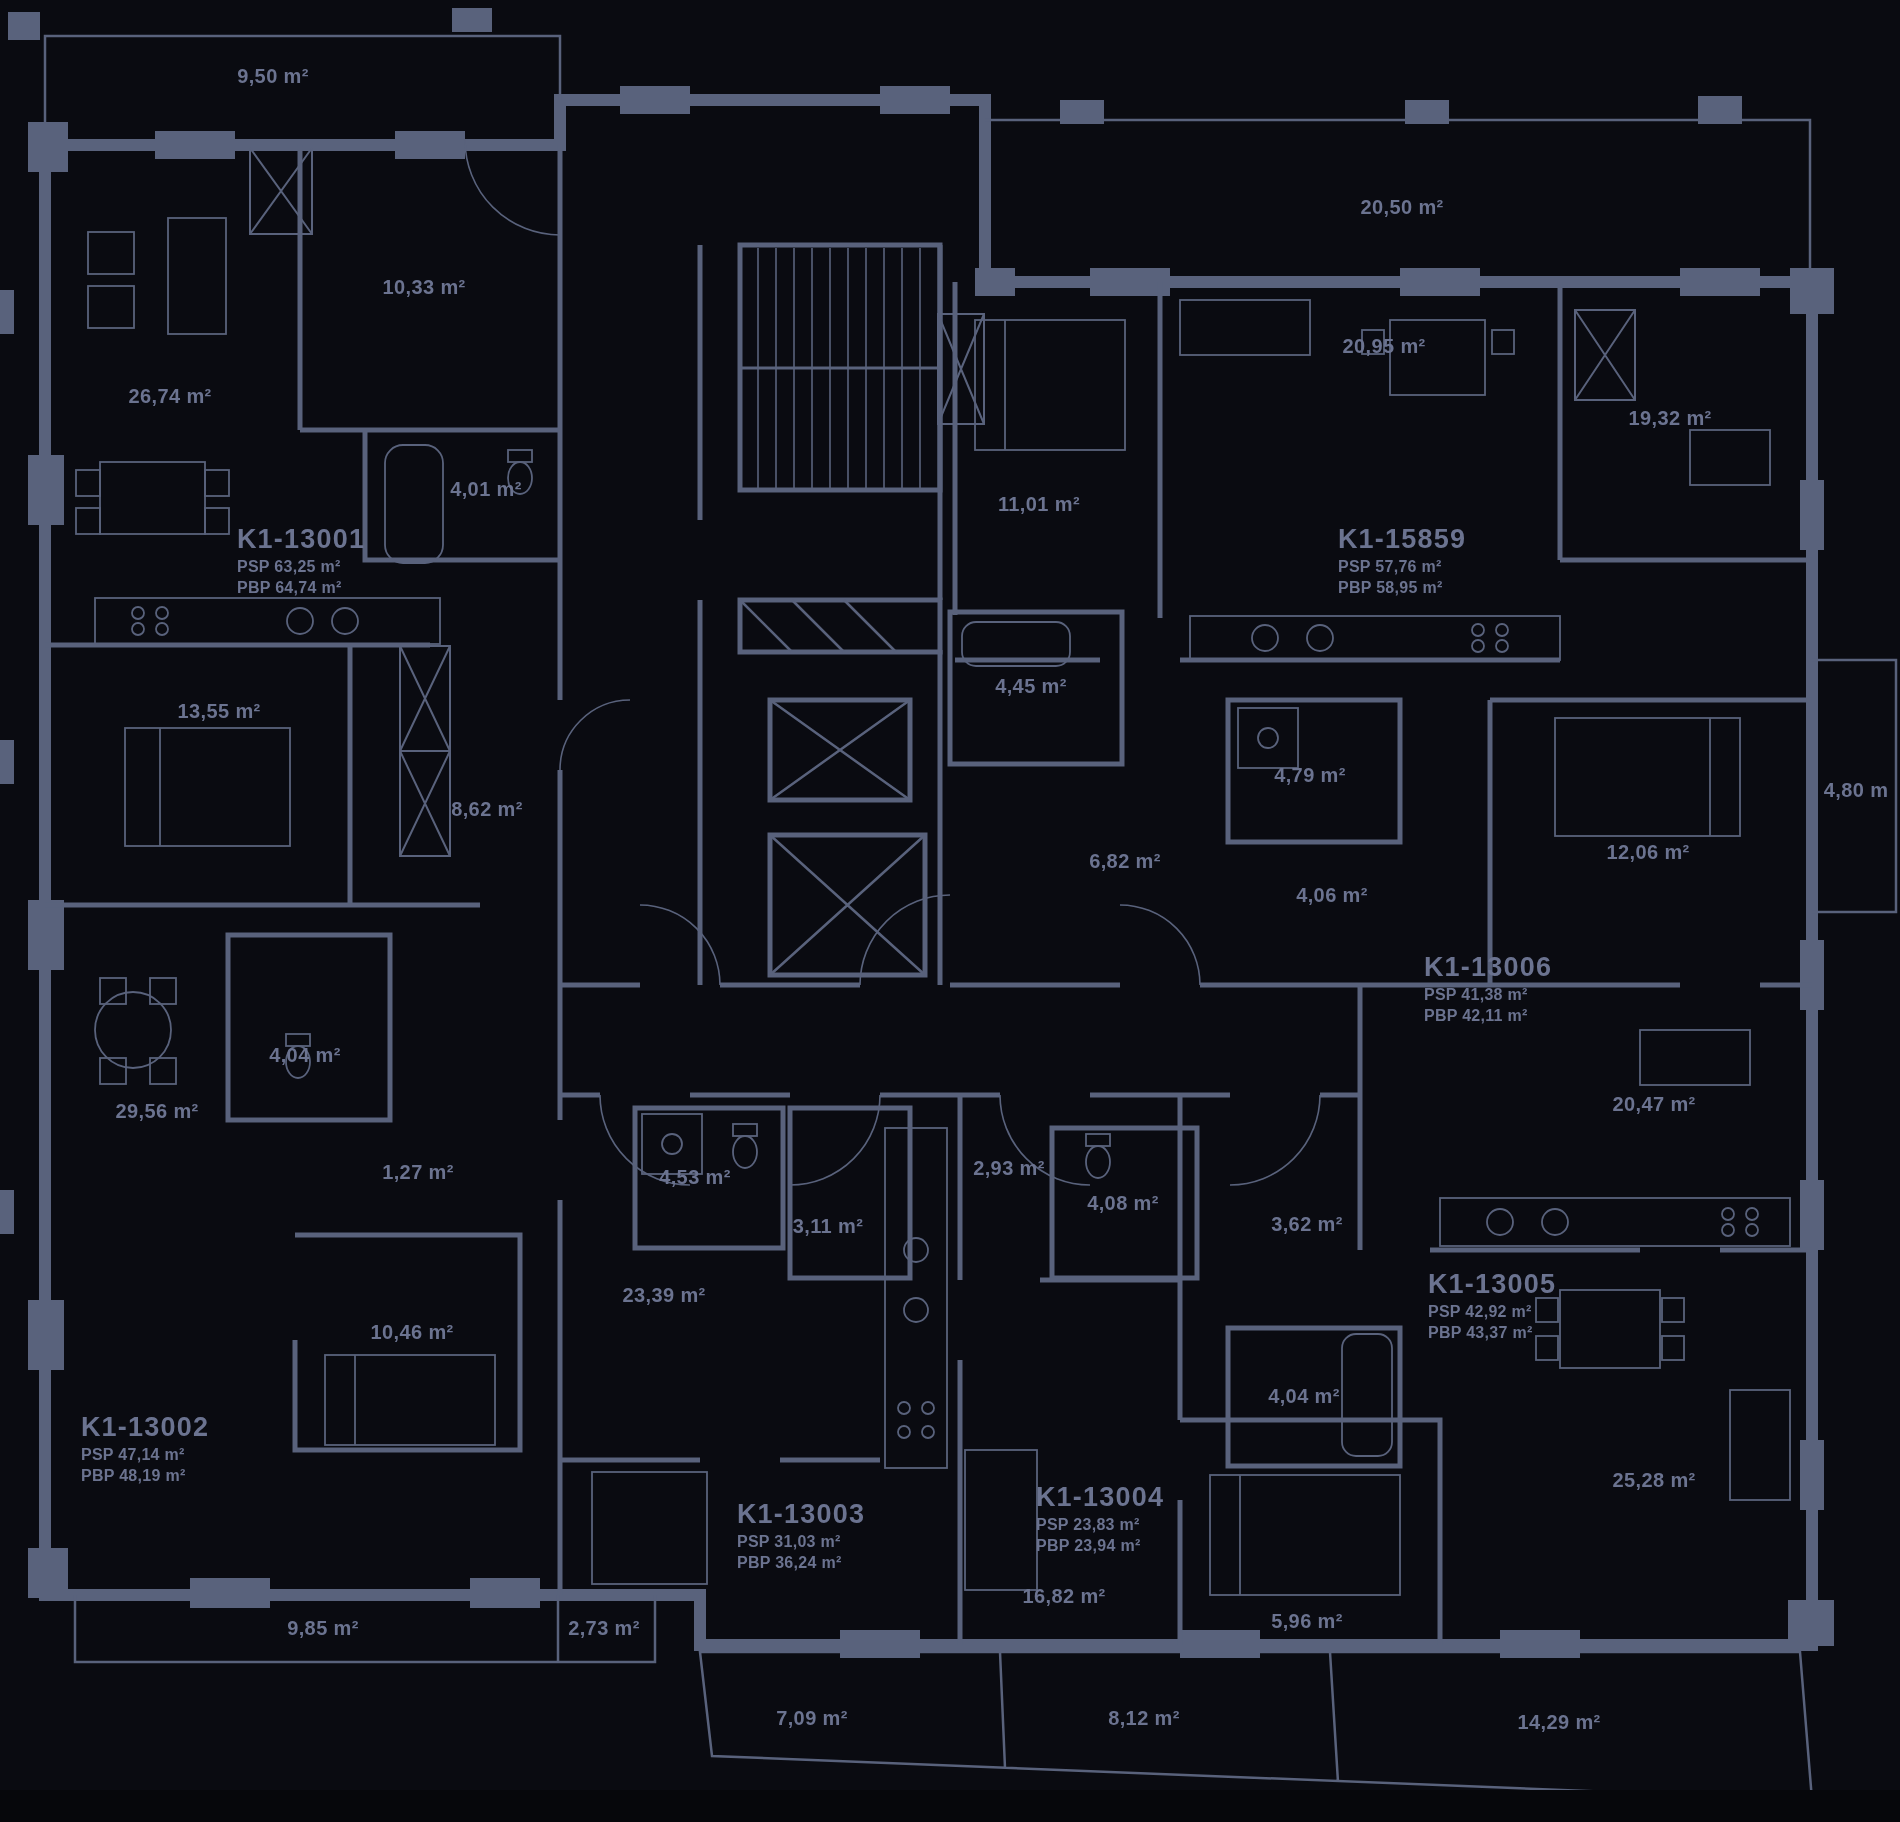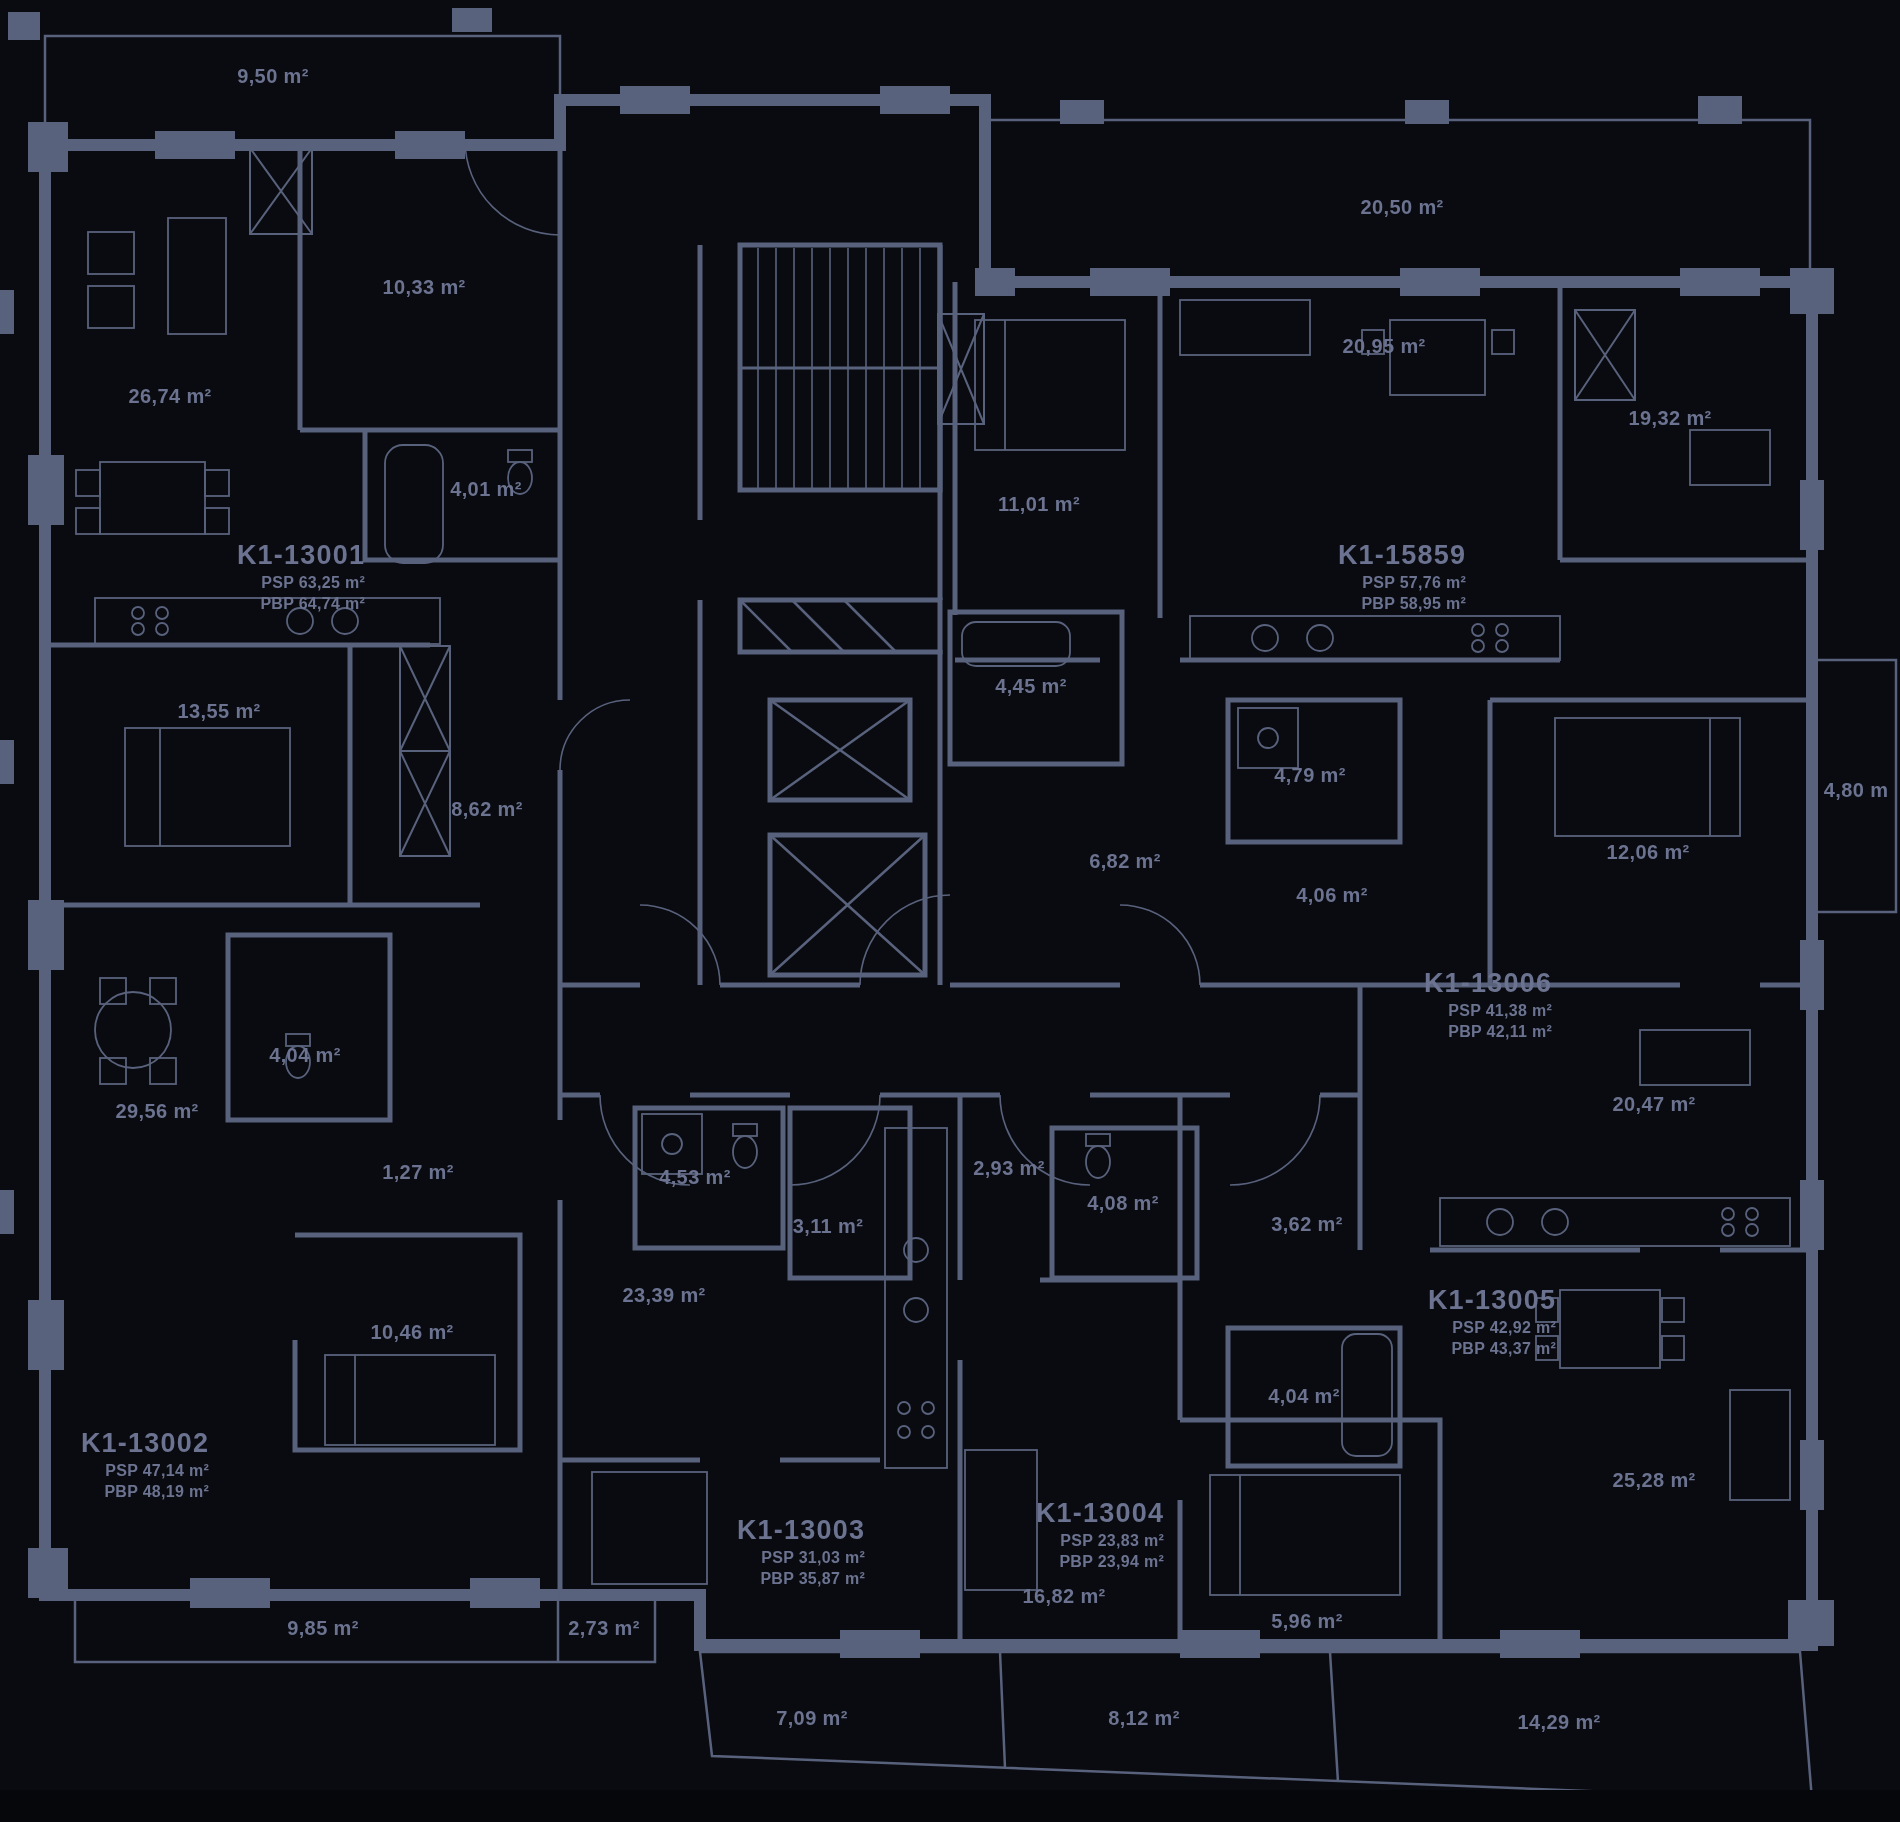--- a/index.html
+++ b/index.html
@@ -10,21 +10,21 @@
     font-family:"Liberation Sans", sans-serif;
   }
   svg.plan { position:absolute; left:0; top:0; color:var(--line); }
   .lbl {
     position:absolute; transform:translate(-50%,-50%);
     color:var(--text); font-size:20px; font-weight:600;
     letter-spacing:.4px; white-space:nowrap;
   }
   .apt {
     position:absolute; transform:translate(-50%,-50%);
-    color:var(--text); text-align:right; white-space:nowrap; line-height:1.3;margin-top:16px;
+    color:var(--text); text-align:left; white-space:nowrap; line-height:1.3;
   }
   .apt .id { font-size:27px; font-weight:bold; letter-spacing:1.2px; }
   .apt .m  { font-size:16px; font-weight:bold; letter-spacing:.3px; }
 </style>
 </head>
 <body>
 
 <div class="canvas">
 
 <svg class="plan" width="1900" height="1822" viewBox="0 0 1900 1822">
@@ -290,21 +290,21 @@
   <div class="m">PBP 64,74 m²</div>
 </div>
 <div class="apt" style="left:145px;top:1448px">
   <div class="id">K1-13002</div>
   <div class="m">PSP 47,14 m²</div>
   <div class="m">PBP 48,19 m²</div>
 </div>
 <div class="apt" style="left:801px;top:1535px">
   <div class="id">K1-13003</div>
   <div class="m">PSP 31,03 m²</div>
-  <div class="m">PBP 35,87 m²</div>
+  <div class="m">PBP 36,24 m²</div>
 </div>
 <div class="apt" style="left:1100px;top:1518px">
   <div class="id">K1-13004</div>
   <div class="m">PSP 23,83 m²</div>
   <div class="m">PBP 23,94 m²</div>
 </div>
 <div class="apt" style="left:1492px;top:1305px">
   <div class="id">K1-13005</div>
   <div class="m">PSP 42,92 m²</div>
   <div class="m">PBP 43,37 m²</div>

